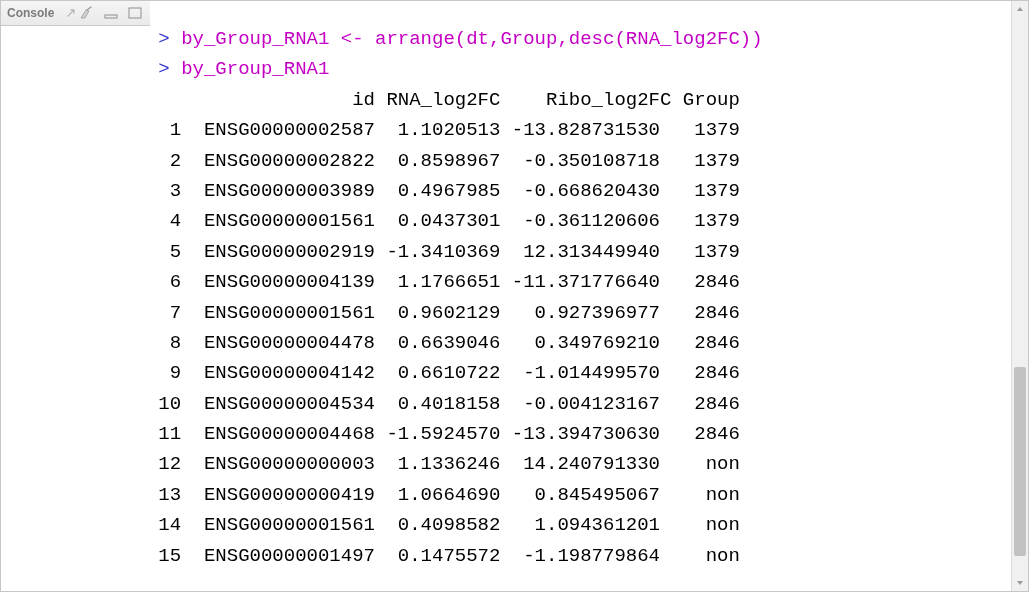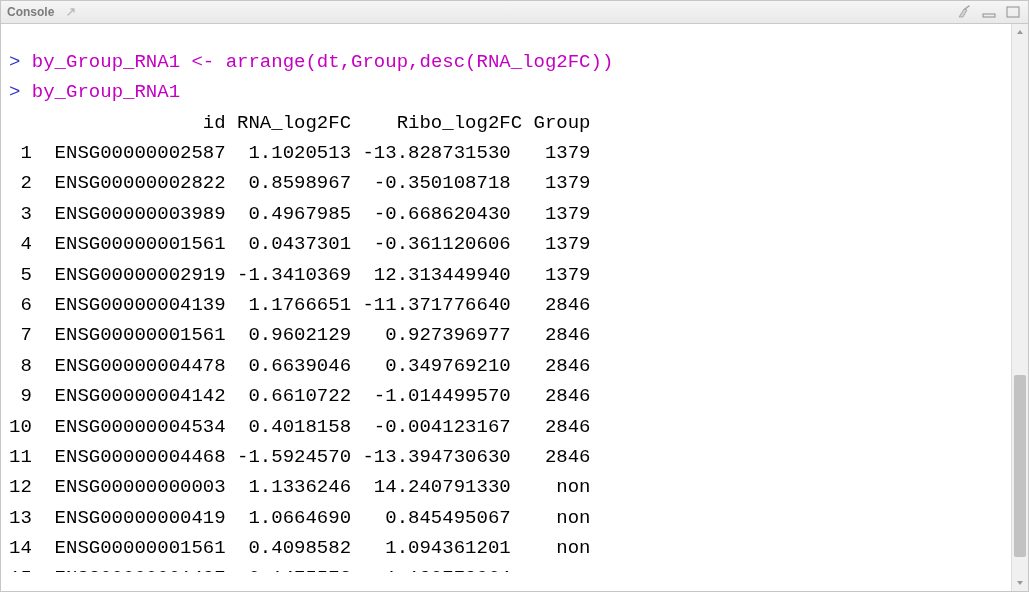--- a/index.html
+++ b/index.html
@@ -11,21 +11,20 @@
     font-size: 13px;
     background: #fff;
     color: #333;
   }
   .panel {
     width: 1029px;
     height: 592px;
     box-sizing: border-box;
     border: 1px solid #c6c6c6;
     display: flex;
-    flex-direction: column;
     background: #fff;
   }
   .titlebar {
     display: flex;
     align-items: center;
     height: 24px;
     padding: 0 6px;
     border-bottom: 1px solid #c9c9c9;
     background: linear-gradient(#f5f5f5,#e9e9e9);
     font-family: "Segoe UI","Lucida Grande",Arial,sans-serif;

